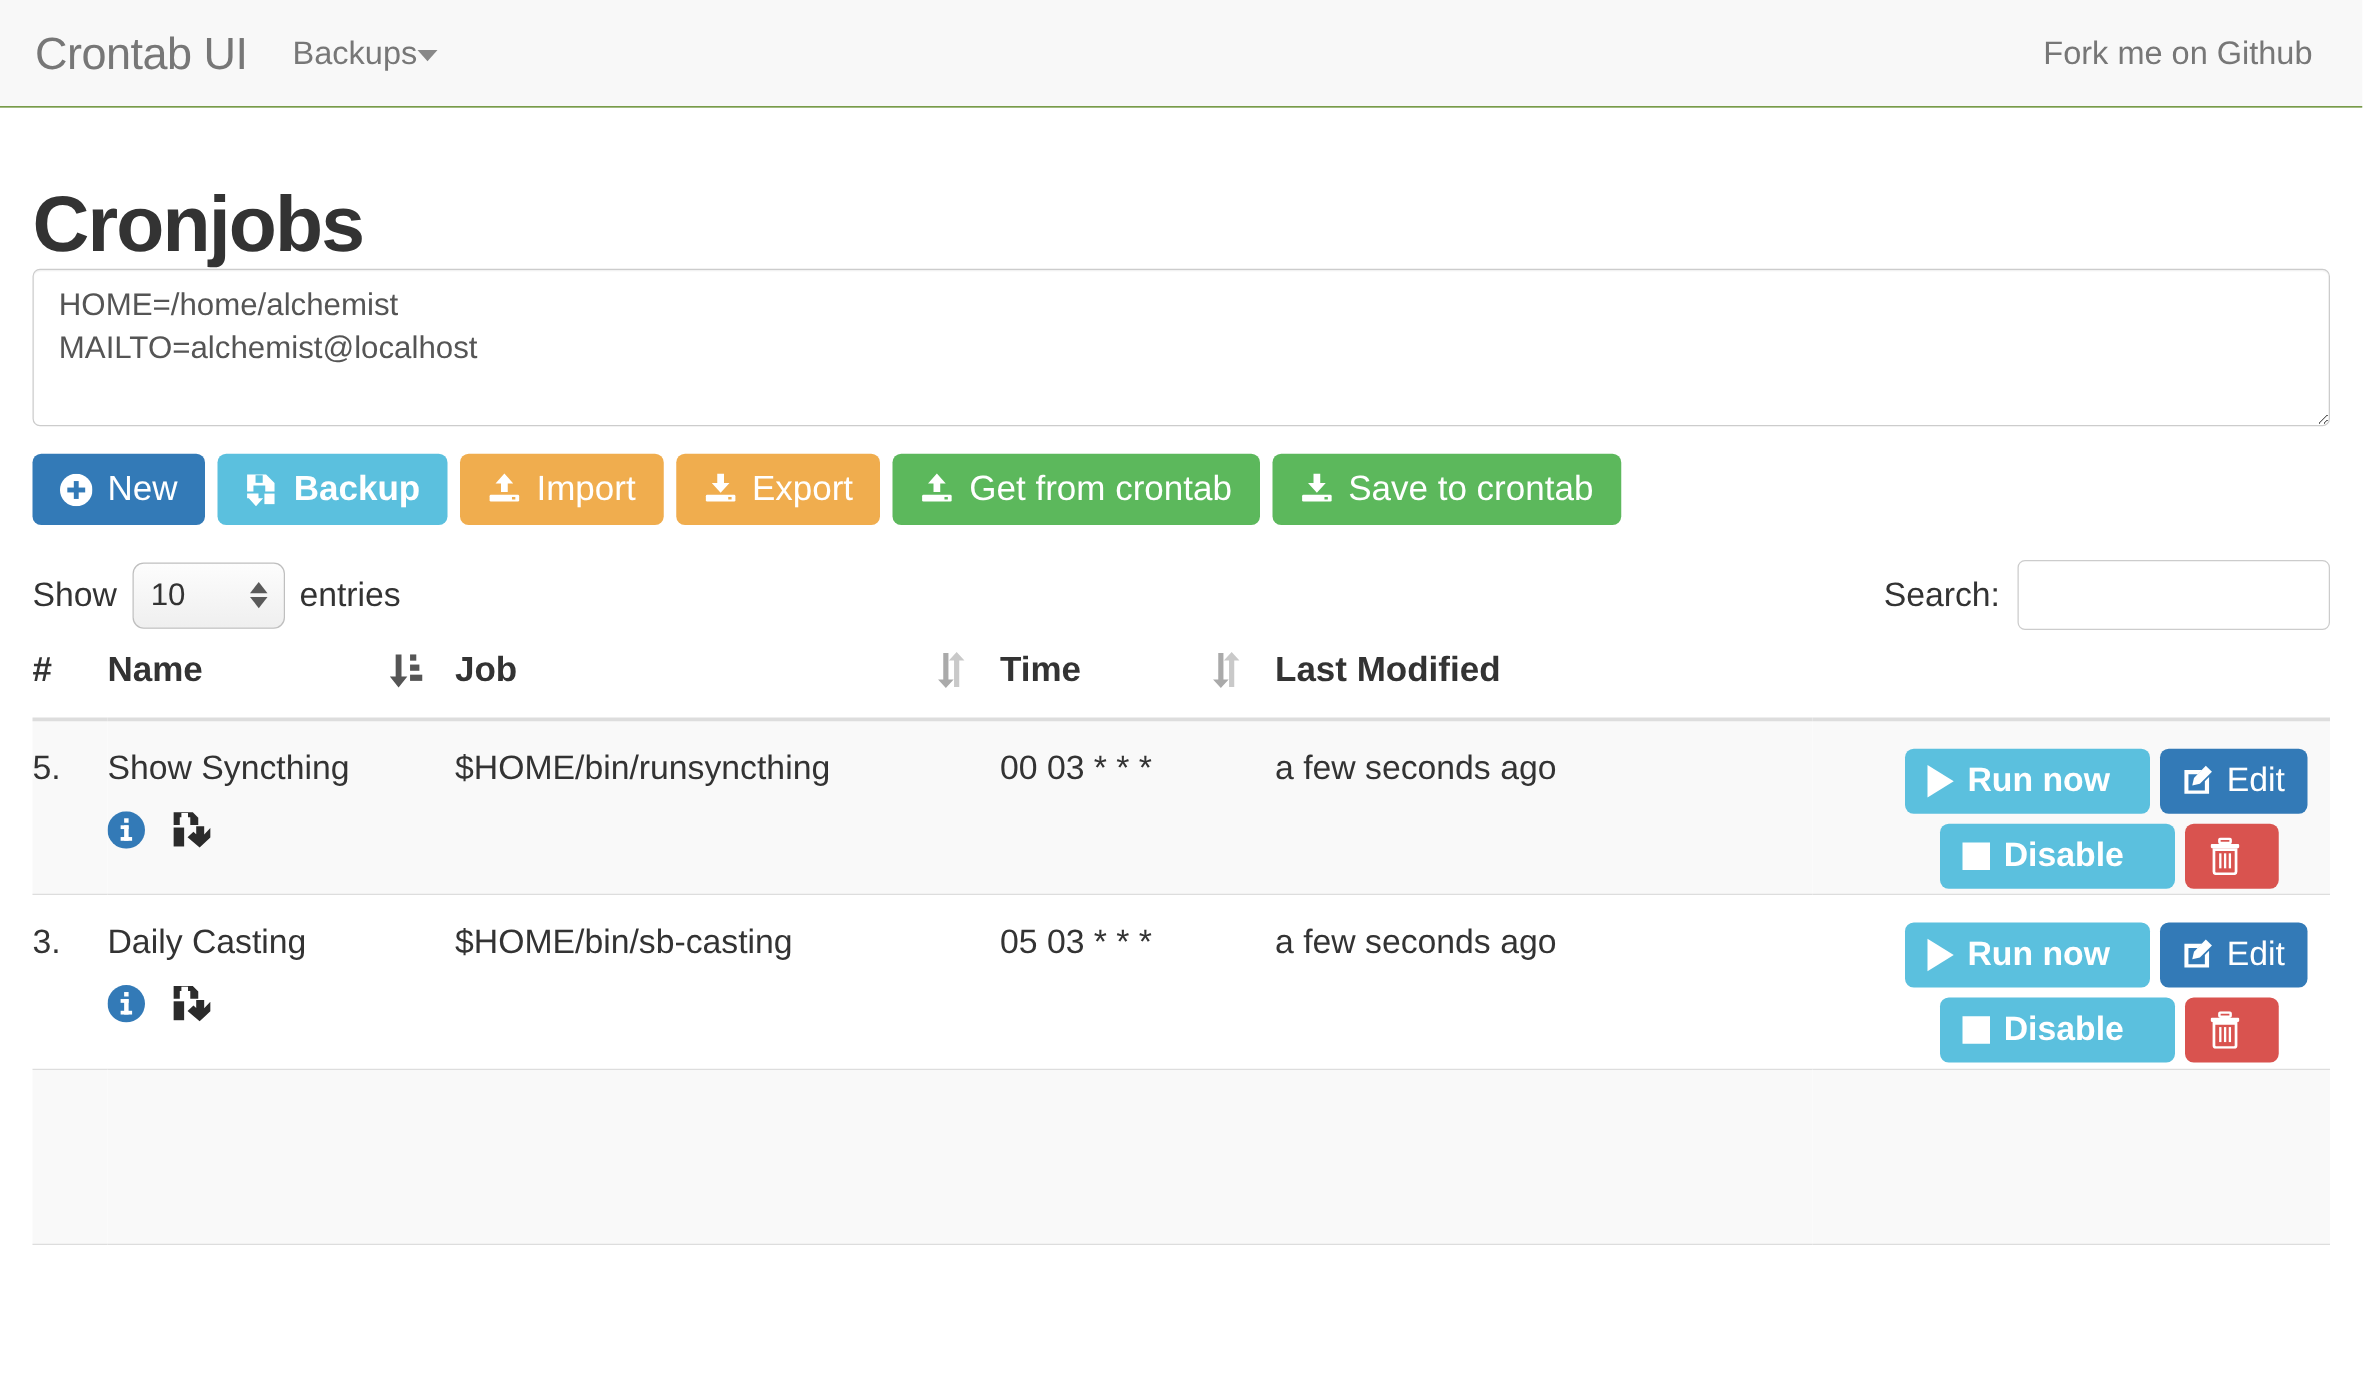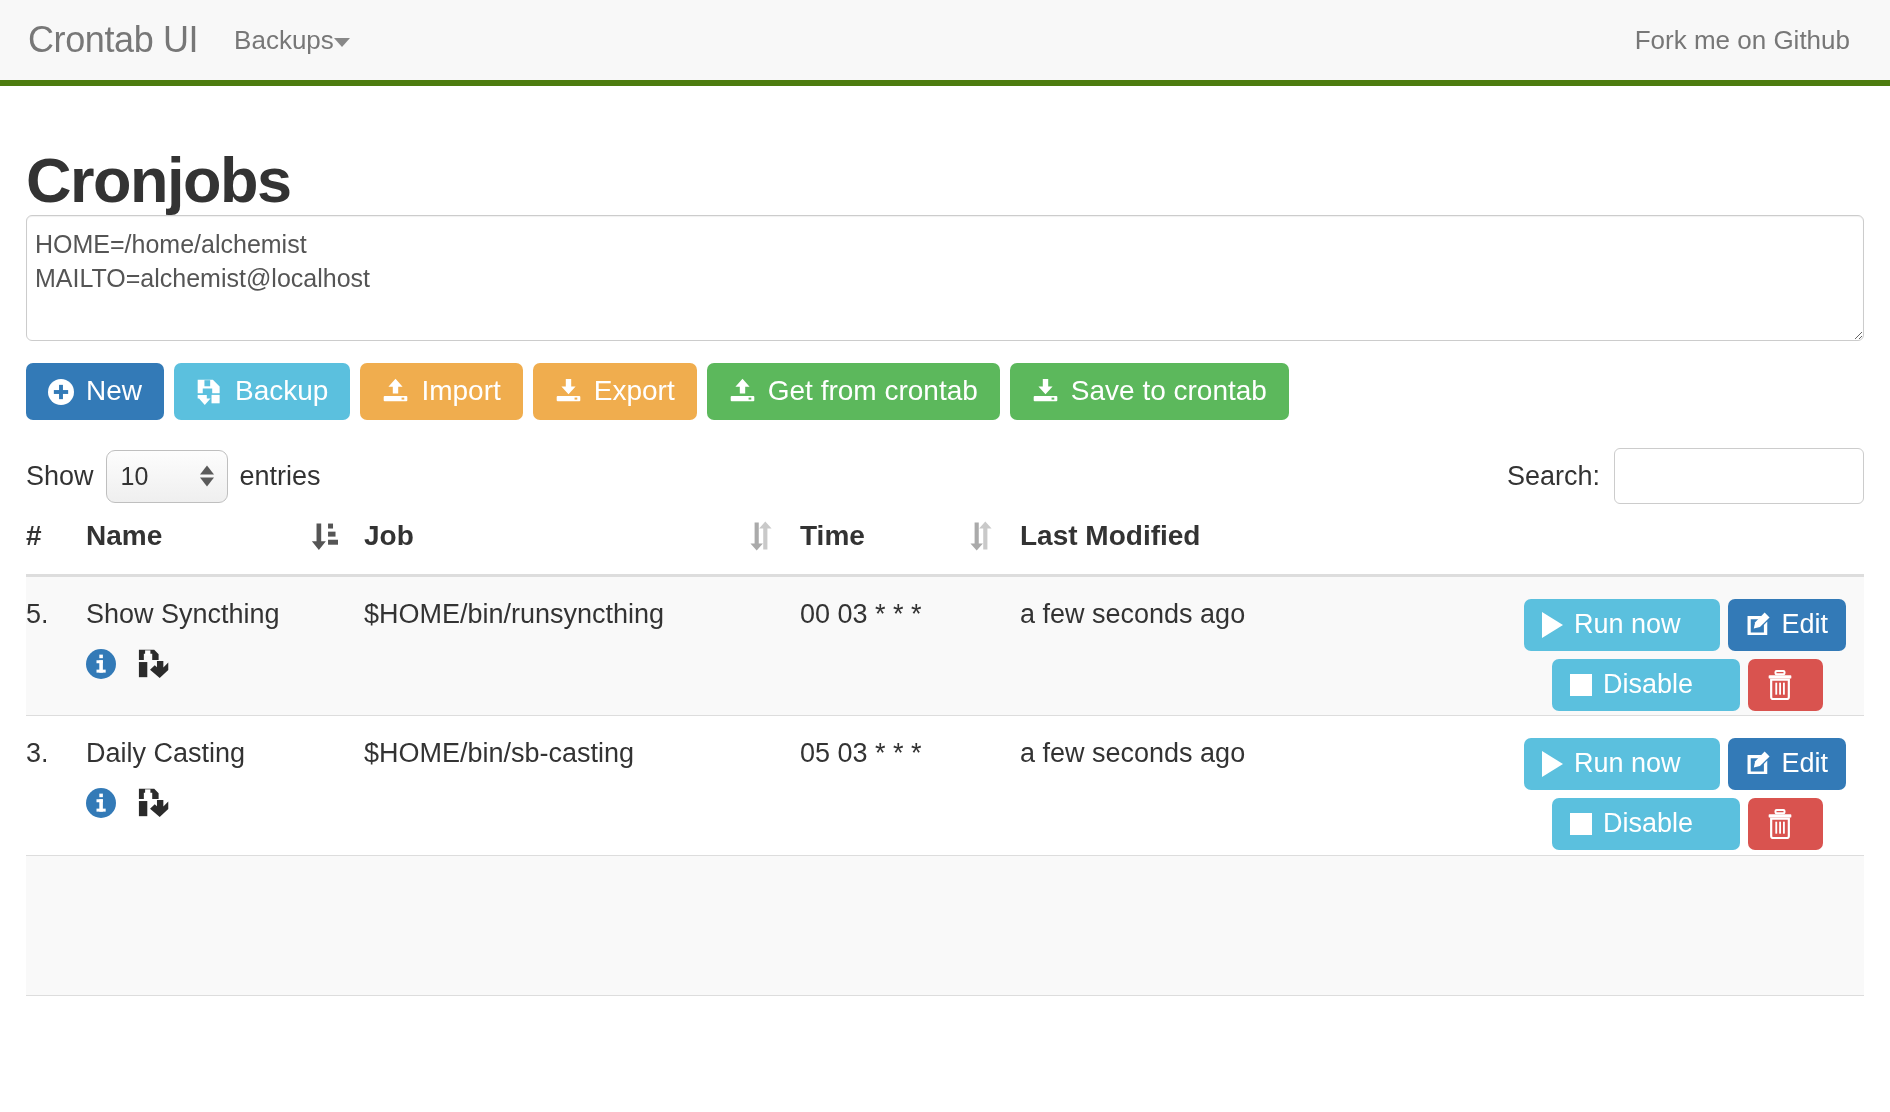--- a/index.html
+++ b/index.html
@@ -9,21 +9,21 @@
     width: 1890px; height: 1112px;
     background: #ffffff;
     font-family: "Liberation Sans", sans-serif;
     -webkit-font-smoothing: antialiased;
   }
 
   
   .navbar {
     height: 86px;
     background: #f8f8f8;
-    border-bottom: 6px solid #4d7c0f;
+    border-bottom: 1px solid #4d7c0f;
     display: flex;
     align-items: center;
     padding: 0 24px;
     position: relative;
   }
   .brand {
     font-size: 36px;
     color: #777777;
     letter-spacing: -0.4px;
     padding: 0 18px 0 4px;
@@ -76,21 +76,21 @@
     color: #333333;
     margin: 22px 0 10px 0;
   }
 
   .env-textarea {
     display: block;
     width: 1838px;
     height: 126px;
     border: 1px solid #cccccc;
     border-radius: 6px;
-    padding: 12px 8px;
+    padding: 12px 20px;
     font-family: "Liberation Sans", sans-serif;
     font-size: 25px;
     line-height: 1.35;
     color: #555555;
     resize: vertical;
     background: #ffffff;
     box-shadow: inset 0 1px 1px rgba(0,0,0,.06);
     outline: none;
     overflow: hidden;
   }
@@ -111,21 +111,21 @@
     padding: 13px 22px;
     display: inline-flex;
     align-items: center;
     gap: 12px;
     cursor: pointer;
     white-space: nowrap;
     line-height: 1.1;
   }
   .btn svg { display: block; flex: none; }
   .btn-primary  { background: #337ab7; }
-  .btn-info     { background: #5bc0de; }
+  .btn-info     { background: #5bc0de; font-weight: bold; }
   .btn-warning  { background: #f0ad4e; }
   .btn-success  { background: #5cb85c; }
   .btn-danger   { background: #d9534f; }
 
   
   .dt-controls {
     display: flex;
     align-items: center;
     margin-top: 26px;
     height: 60px;

